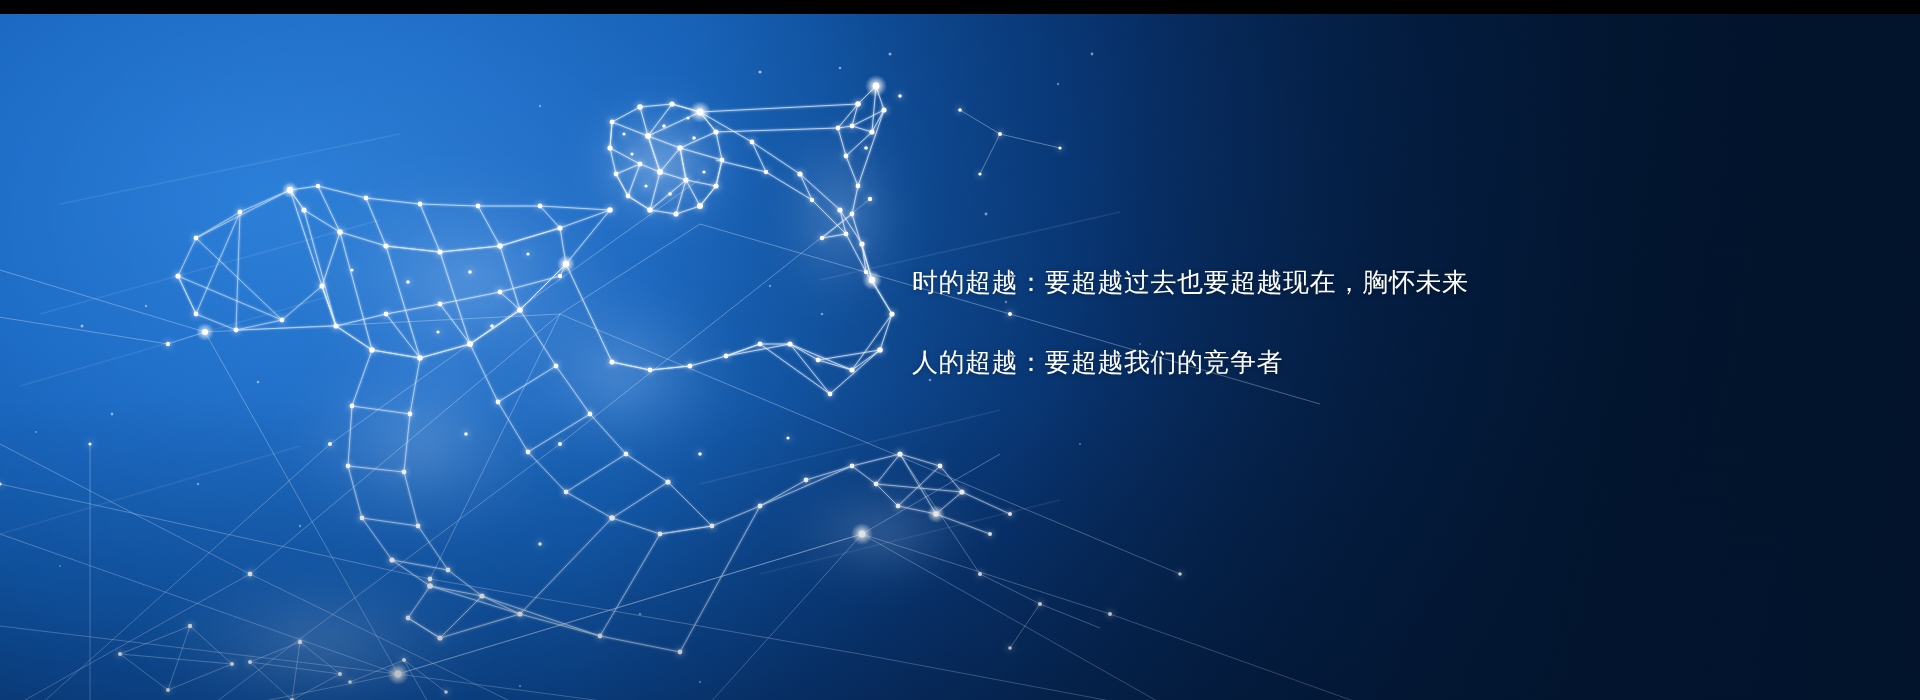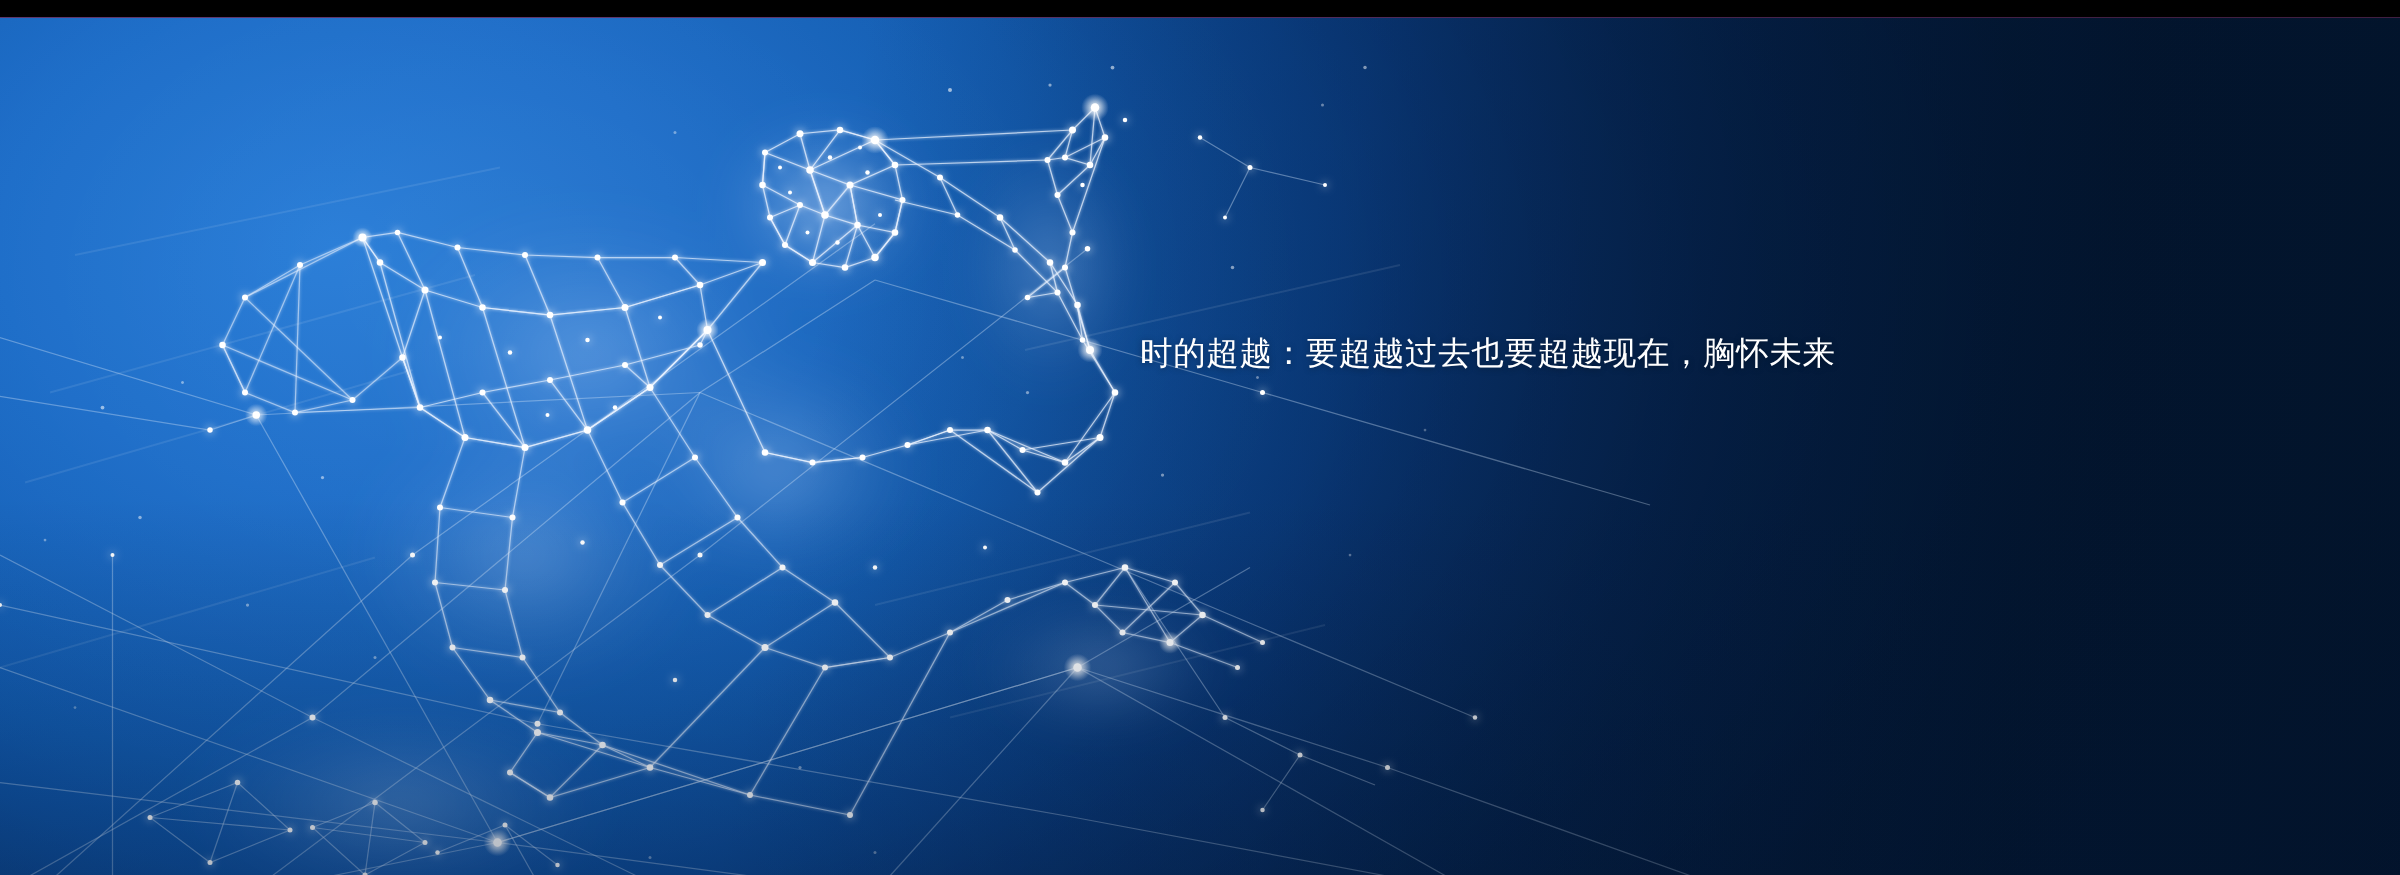--- a/index.html
+++ b/index.html
@@ -520,15 +520,16 @@
       <path d="M760,560 L1060,486"></path>
       <path d="M820,266 L1120,198"></path>
     </g>
   </svg>
 
   <div class="bg-vignette"></div>
   <div class="bg-bottom-shade"></div>
 
   <div class="text-block">
     <div class="tagline">时的超越：要超越过去也要超越现在，胸怀未来</div>
+    <div class="tagline">人的超越：要超越我们的竞争者</div>
   </div>
 
 </div>
 
 </body></html>

